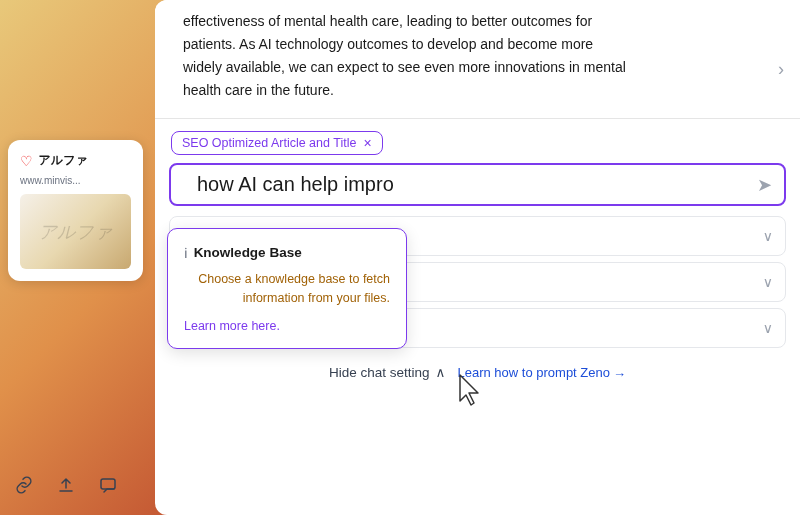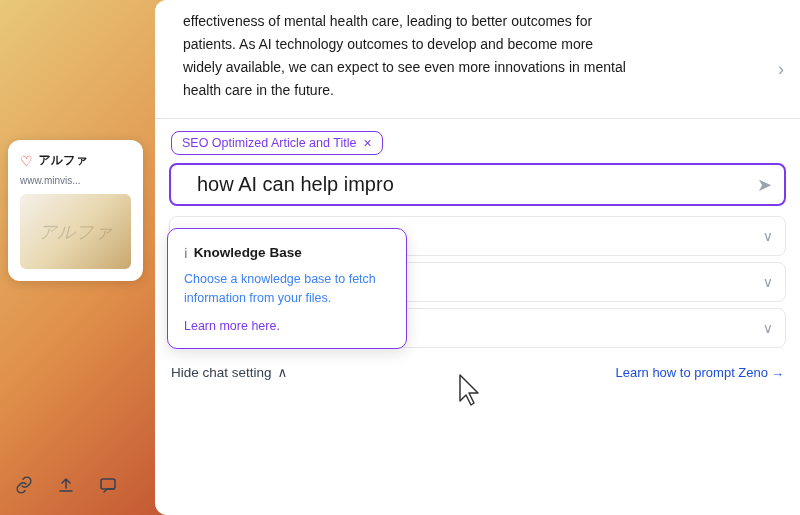--- a/index.html
+++ b/index.html
@@ -148,21 +148,21 @@
 
     .chevron-right {
       color: #9ca3af;
       font-size: 14px;
     }
 
     
     .bottom-bar {
       display: flex;
       align-items: center;
-      justify-content: space-between;
+      justify-content: center;
       padding: 10px 16px 12px 16px;
       margin-top: 4px;
       gap: 12px;
     }
 
     .hide-chat-btn {
       display: flex;
       align-items: center;
       gap: 6px;
       font-size: 13.5px;
@@ -291,23 +291,24 @@
     }
 
     .tooltip-title {
       font-size: 13.5px;
       font-weight: 600;
       color: #1a1a1a;
     }
 
     .tooltip-body {
       font-size: 12.5px;
-      color: #3b82f6;
+      color: #a16207;
       line-height: 1.5;
       margin-bottom: 8px;
+      text-align: right;
     }
 
     .tooltip-link {
       font-size: 12.5px;
       color: #7c3aed;
       cursor: pointer;
     }
 
     
     .cursor {

